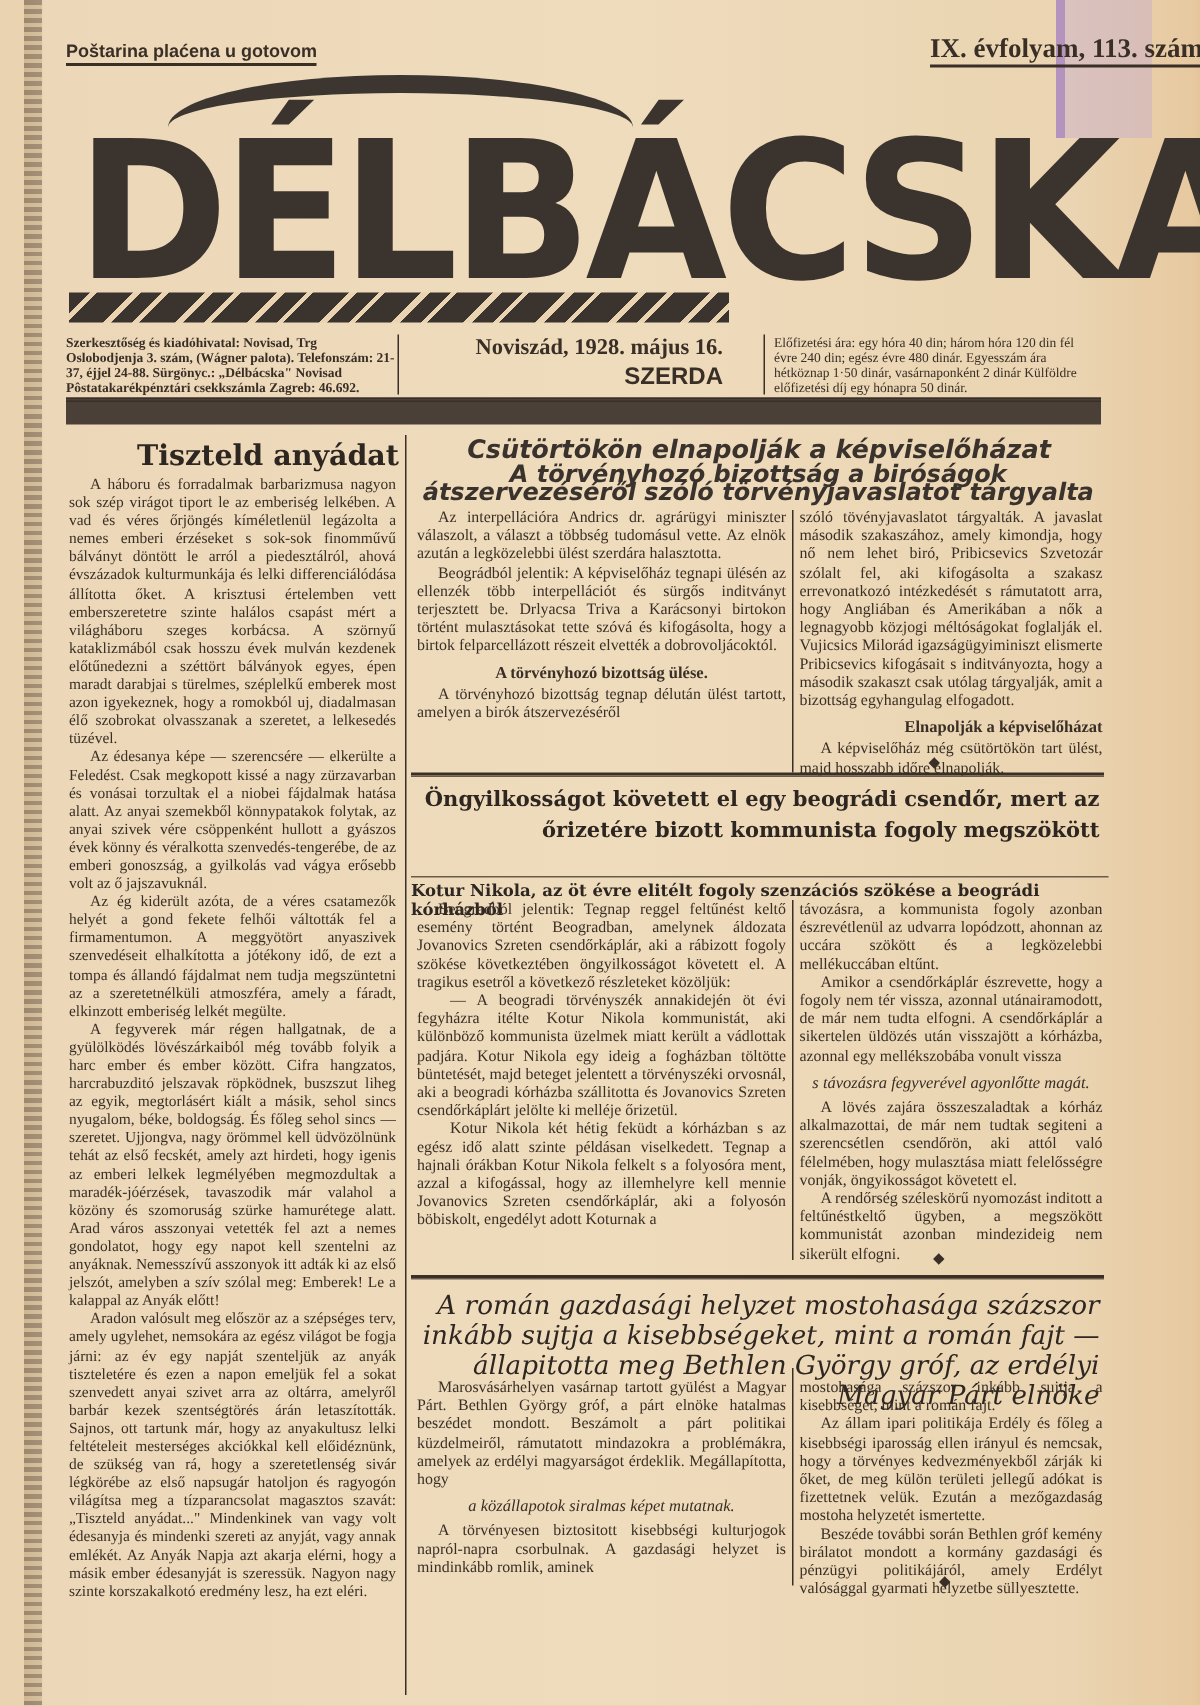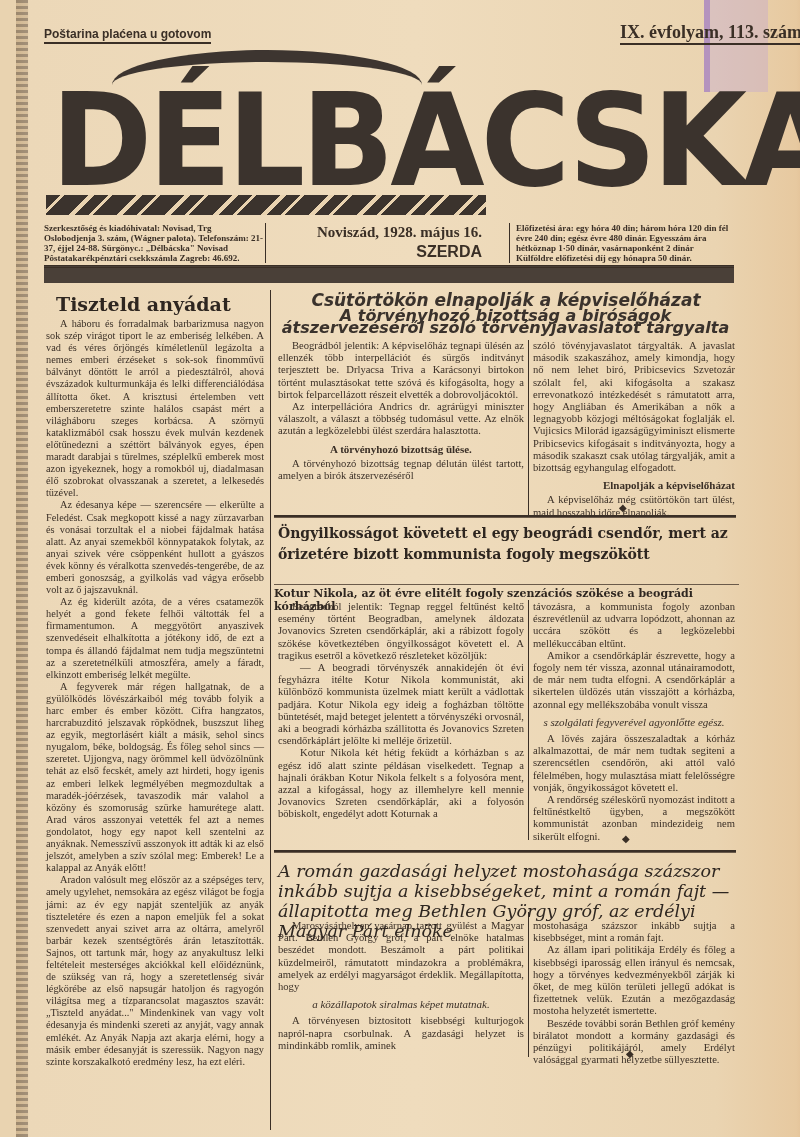--- a/index.html
+++ b/index.html
@@ -48,29 +48,29 @@
   .mast-band {
     position: absolute; left: 0; top: 145px; width: 440px; height: 20px;
     background: repeating-linear-gradient(135deg, #3b332d 0 10px, #e9d3b0 10px 13px, #3b332d 13px 30px, #e9d3b0 30px 34px);
   }
   
   .info { position: absolute; top: 223px; font-size: 9px; line-height: 10px; font-weight: bold; }
   .info-left { left: 28px; width: 222px; border-right: 1px solid #3a2f26; padding-right: 0; }
   .info-mid { left: 296px; width: 170px; text-align: right; }
   .info-mid .date { font-size: 15px; font-weight: bold; line-height: 18px; }
   .info-mid .day { font-family: "Liberation Sans", sans-serif; font-size: 16px; font-weight: bold; margin-top: 6px; }
-  .info-right { left: 493px; width: 221px; border-left: 1px solid #3a2f26; padding-left: 6px; font-weight: bold; }
+  .info-right { left: 493px; width: 221px; border-left: 1px solid #3a2f26; padding-left: 6px; font-weight: normal; }
   .rule-thick {
     position: absolute; left: 28px; top: 265px; width: 690px; height: 18px;
     background: #4a4038; border-top: 3px double #3a2f26;
   }
   
   .col-rule { position: absolute; width: 1px; background: #3a2f26; }
   .art-title {
-    position: absolute; font-family: "DejaVu Serif", serif; font-weight: bold; color: #2e2620; text-align: left;
+    position: absolute; font-family: "DejaVu Serif", serif; font-weight: bold; color: #2e2620; text-align: right;
   }
   .body-text {
     position: absolute; font-size: 10.6px; line-height: 12.2px; text-align: justify; color: #3a2f26;
   }
   .body-text p { text-indent: 14px; }
   .sub-head { font-weight: bold; text-align: right; font-size: 11px; margin: 5px 0 3px; }
   .sub-head.center { text-align: center; }
   .ital-head { font-style: italic; text-align: center; margin: 5px 0 5px; font-size: 11px; }
   .hdiv {
     position: absolute; height: 3px; border-top: 2px solid #3a2f26; border-bottom: 1px solid #6a5a4a;
@@ -115,22 +115,22 @@
     <p>A háboru és forradalmak barbarizmusa nagyon sok szép virágot tiport le az emberiség lelkében. A vad és véres őrjöngés kíméletlenül legázolta a nemes emberi érzéseket s sok-sok finomművű bálványt döntött le arról a piedesztálról, ahová évszázadok kulturmunkája és lelki differenciálódása állította őket. A krisztusi értelemben vett emberszeretetre szinte halálos csapást mért a világháboru szeges korbácsa. A szörnyű kataklizmából csak hosszu évek mulván kezdenek előtűnedezni a széttört bálványok egyes, épen maradt darabjai s türelmes, széplelkű emberek most azon igyekeznek, hogy a romokból uj, diadalmasan élő szobrokat olvasszanak a szeretet, a lelkesedés tüzével.</p>
     <p>Az édesanya képe — szerencsére — elkerülte a Feledést. Csak megkopott kissé a nagy zürzavarban és vonásai torzultak el a niobei fájdalmak hatása alatt. Az anyai szemekből könnypatakok folytak, az anyai szivek vére csöppenként hullott a gyászos évek könny és véralkotta szenvedés-tengerébe, de az emberi gonoszság, a gyilkolás vad vágya erősebb volt az ő jajszavuknál.</p>
     <p>Az ég kiderült azóta, de a véres csatamezők helyét a gond fekete felhői váltották fel a firmamentumon. A meggyötört anyaszivek szenvedéseit elhalkította a jótékony idő, de ezt a tompa és állandó fájdalmat nem tudja megszüntetni az a szeretetnélküli atmoszféra, amely a fáradt, elkinzott emberiség lelkét megülte.</p>
     <p>A fegyverek már régen hallgatnak, de a gyülölködés lövészárkaiból még tovább folyik a harc ember és ember között. Cifra hangzatos, harcrabuzditó jelszavak röpködnek, buszszut liheg az egyik, megtorlásért kiált a másik, sehol sincs nyugalom, béke, boldogság. És főleg sehol sincs — szeretet. Ujjongva, nagy örömmel kell üdvözölnünk tehát az első fecskét, amely azt hirdeti, hogy igenis az emberi lelkek legmélyében megmozdultak a maradék-jóérzések, tavaszodik már valahol a közöny és szomoruság szürke hamurétege alatt. Arad város asszonyai vetették fel azt a nemes gondolatot, hogy egy napot kell szentelni az anyáknak. Nemesszívű asszonyok itt adták ki az első jelszót, amelyben a szív szólal meg: Emberek! Le a kalappal az Anyák előtt!</p>
     <p>Aradon valósult meg először az a szépséges terv, amely ugylehet, nemsokára az egész világot be fogja járni: az év egy napját szenteljük az anyák tiszteletére és ezen a napon emeljük fel a sokat szenvedett anyai szivet arra az oltárra, amelyről barbár kezek szentségtörés árán letaszították. Sajnos, ott tartunk már, hogy az anyakultusz lelki feltételeit mesterséges akciókkal kell előidéznünk, de szükség van rá, hogy a szeretetlenség sivár légkörébe az első napsugár hatoljon és ragyogón világítsa meg a tízparancsolat magasztos szavát: „Tiszteld anyádat..." Mindenkinek van vagy volt édesanyja és mindenki szereti az anyját, vagy annak emlékét. Az Anyák Napja azt akarja elérni, hogy a másik ember édesanyját is szeressük. Nagyon nagy szinte korszakalkotó eredmény lesz, ha ezt eléri.</p>
   </div>
 
   <div class="sans-ital-head" style="left:260px; top:290px; width:460px; font-size:17px;">Csütörtökön elnapolják a képviselőházat</div>
   <div class="sans-ital-head" style="left:262px; top:310px; width:455px; font-size:16px; line-height:12px;">A törvényhozó bizottság a biróságok átszervezéséről szóló törvényjavaslatot tárgyalta</div>
   <div class="body-text" style="left:262px; top:340px; width:246px;">
+    <p>Az interpellációra Andrics dr. agrárügyi miniszter válaszolt, a választ a többség tudomásul vette. Az elnök azután a legközelebbi ülést szerdára halasztotta.</p>
     <p>Beográdból jelentik: A képviselőház tegnapi ülésén az ellenzék több interpellációt és sürgős inditványt terjesztett be. Drlyacsa Triva a Karácsonyi birtokon történt mulasztásokat tette szóvá és kifogásolta, hogy a birtok felparcellázott részeit elvették a dobrovoljácoktól.</p>
-    <p>Az interpellációra Andrics dr. agrárügyi miniszter válaszolt, a választ a többség tudomásul vette. Az elnök azután a legközelebbi ülést szerdára halasztotta.</p>
     <div class="sub-head center">A törvényhozó bizottság ülése.</div>
     <p>A törvényhozó bizottság tegnap délután ülést tartott, amelyen a birók átszervezéséről</p>
   </div>
   <div class="body-text" style="left:517px; top:340px; width:202px;">
     <p style="text-indent:0">szóló tövényjavaslatot tárgyalták. A javaslat második szakaszához, amely kimondja, hogy nő nem lehet biró, Pribicsevics Szvetozár szólalt fel, aki kifogásolta a szakasz errevonatkozó intézkedését s rámutatott arra, hogy Angliában és Amerikában a nők a legnagyobb közjogi méltóságokat foglalják el. Vujicsics Milorád igazságügyiminiszt elismerte Pribicsevics kifogásait s inditványozta, hogy a második szakaszt csak utólag tárgyalják, amit a bizottság egyhangulag elfogadott.</p>
     <div class="sub-head">Elnapolják a képviselőházat</div>
     <p>A képviselőház még csütörtökön tart ülést, majd hosszabb időre elnapolják.</p>
   </div>
   <div class="orn" style="left:603px; top:502px;">◆</div>
   <div class="hdiv" style="left:258px; top:515px; width:462px;"></div>
@@ -138,21 +138,21 @@
   <div class="art-title" style="left:262px; top:523px; width:455px; font-size:14px; line-height:21px;">Öngyilkosságot követett el egy beográdi csendőr, mert az őrizetére bizott kommunista fogoly megszökött</div>
   <div class="art-title" style="left:258px; top:584px; width:465px; font-size:11px; text-align:left; border-top:1px solid #6a5a4a; padding-top:2px;">Kotur Nikola, az öt évre elitélt fogoly szenzációs szökése a beográdi kórházból</div>
   <div class="body-text" style="left:262px; top:601px; width:246px;">
     <p>Beogradból jelentik: Tegnap reggel feltűnést keltő esemény történt Beogradban, amelynek áldozata Jovanovics Szreten csendőrkáplár, aki a rábizott fogoly szökése következtében öngyilkosságot követett el. A tragikus esetről a következő részleteket közöljük:</p>
     <p style="text-indent:22px">— A beogradi törvényszék annakidején öt évi fegyházra itélte Kotur Nikola kommunistát, aki különböző kommunista üzelmek miatt került a vádlottak padjára. Kotur Nikola egy ideig a fogházban töltötte büntetését, majd beteget jelentett a törvényszéki orvosnál, aki a beogradi kórházba szállitotta és Jovanovics Szreten csendőrkáplárt jelölte ki melléje őrizetül.</p>
     <p style="text-indent:22px">Kotur Nikola két hétig feküdt a kórházban s az egész idő alatt szinte példásan viselkedett. Tegnap a hajnali órákban Kotur Nikola felkelt s a folyosóra ment, azzal a kifogással, hogy az illemhelyre kell mennie Jovanovics Szreten csendőrkáplár, aki a folyosón böbiskolt, engedélyt adott Koturnak a</p>
   </div>
   <div class="body-text" style="left:517px; top:601px; width:202px;">
     <p style="text-indent:0">távozásra, a kommunista fogoly azonban észrevétlenül az udvarra lopódzott, ahonnan az uccára szökött és a legközelebbi mellékuccában eltűnt.</p>
     <p>Amikor a csendőrkáplár észrevette, hogy a fogoly nem tér vissza, azonnal utánairamodott, de már nem tudta elfogni. A csendőrkáplár a sikertelen üldözés után visszajött a kórházba, azonnal egy mellékszobába vonult vissza</p>
-    <div class="ital-head">s szolgálati fegyverével agyonlőtte egész.</div>
+    <div class="ital-head">s távozásra fegyverével agyonlőtte magát.</div>
     <p>A lövés zajára összeszaladtak a kórház alkalmazottai, de már nem tudtak segiteni a szerencsétlen csendőrön, aki attól való félelmében, hogy mulasztása miatt felelősségre vonják, öngyikosságot követett el.</p>
     <p>A rendőrség széleskörű nyomozást inditott a feltűnéstkeltő ügyben, a megszökött kommunistát azonban mindezideig nem sikerült elfogni.</p>
   </div>
   <div class="orn" style="left:606px; top:833px;">◆</div>
   <div class="hdiv" style="left:258px; top:850px; width:462px;"></div>
 
   <div class="art-title" style="left:262px; top:861px; width:455px; font-size:17.5px; line-height:20px; font-style:italic; font-weight:normal;">A román gazdasági helyzet mostohasága százszor inkább sujtja a kisebbségeket, mint a román fajt — állapitotta meg Bethlen György gróf, az erdélyi Magyar Párt elnöke</div>
   <div class="body-text" style="left:262px; top:920px; width:246px;">
     <p>Marosvásárhelyen vasárnap tartott gyülést a Magyar Párt. Bethlen György gróf, a párt elnöke hatalmas beszédet mondott. Beszámolt a párt politikai küzdelmeiről, rámutatott mindazokra a problémákra, amelyek az erdélyi magyarságot érdeklik. Megállapította, hogy</p>
     <div class="ital-head">a közállapotok siralmas képet mutatnak.</div>

